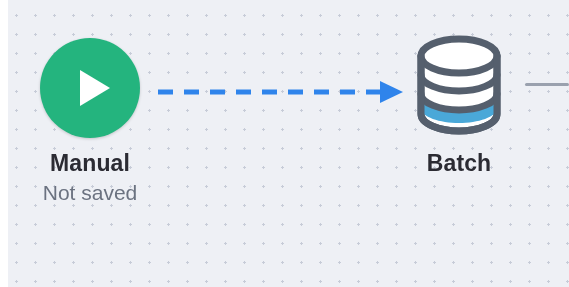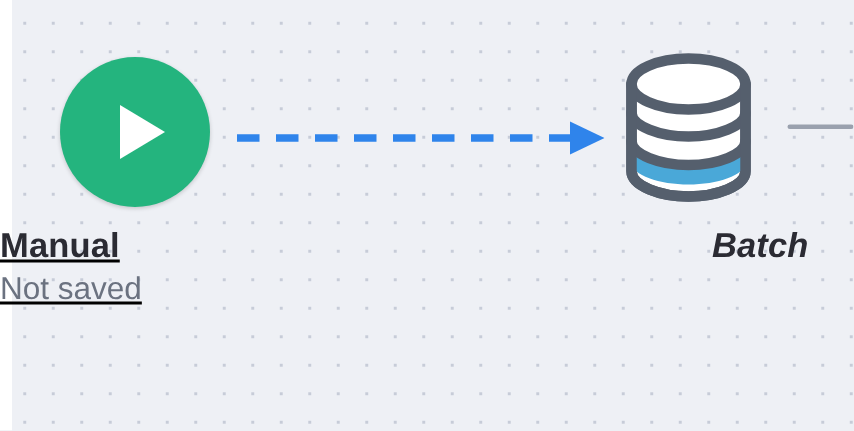--- a/index.html
+++ b/index.html
@@ -60,22 +60,21 @@
     border-top: 18px solid transparent;
     border-bottom: 18px solid transparent;
     margin-left: 10px;
   }
 
   .manual-labels {
     position: absolute;
     left: 0px;
     top: 148px;
     width: 180px;
-    text-align: left;
-    text-decoration: underline;
+    text-align: center;
   }
   .node-title {
     font-size: 23px;
     font-weight: bold;
     color: #2b2b33;
     line-height: 30px;
     letter-spacing: 0.1px;
   }
   .node-subtitle {
     font-size: 21px;
@@ -99,22 +98,21 @@
     left: 404px;
     top: 30px;
     width: 110px;
     height: 110px;
   }
   .batch-labels {
     position: absolute;
     left: 379px;
     top: 148px;
     width: 160px;
-    text-align: right;
-    font-style: italic;
+    text-align: center;
   }
 
   
   .out-wire {
     position: absolute;
     left: 525px;
     top: 82px;
     width: 44px;
     height: 4px;
   }

